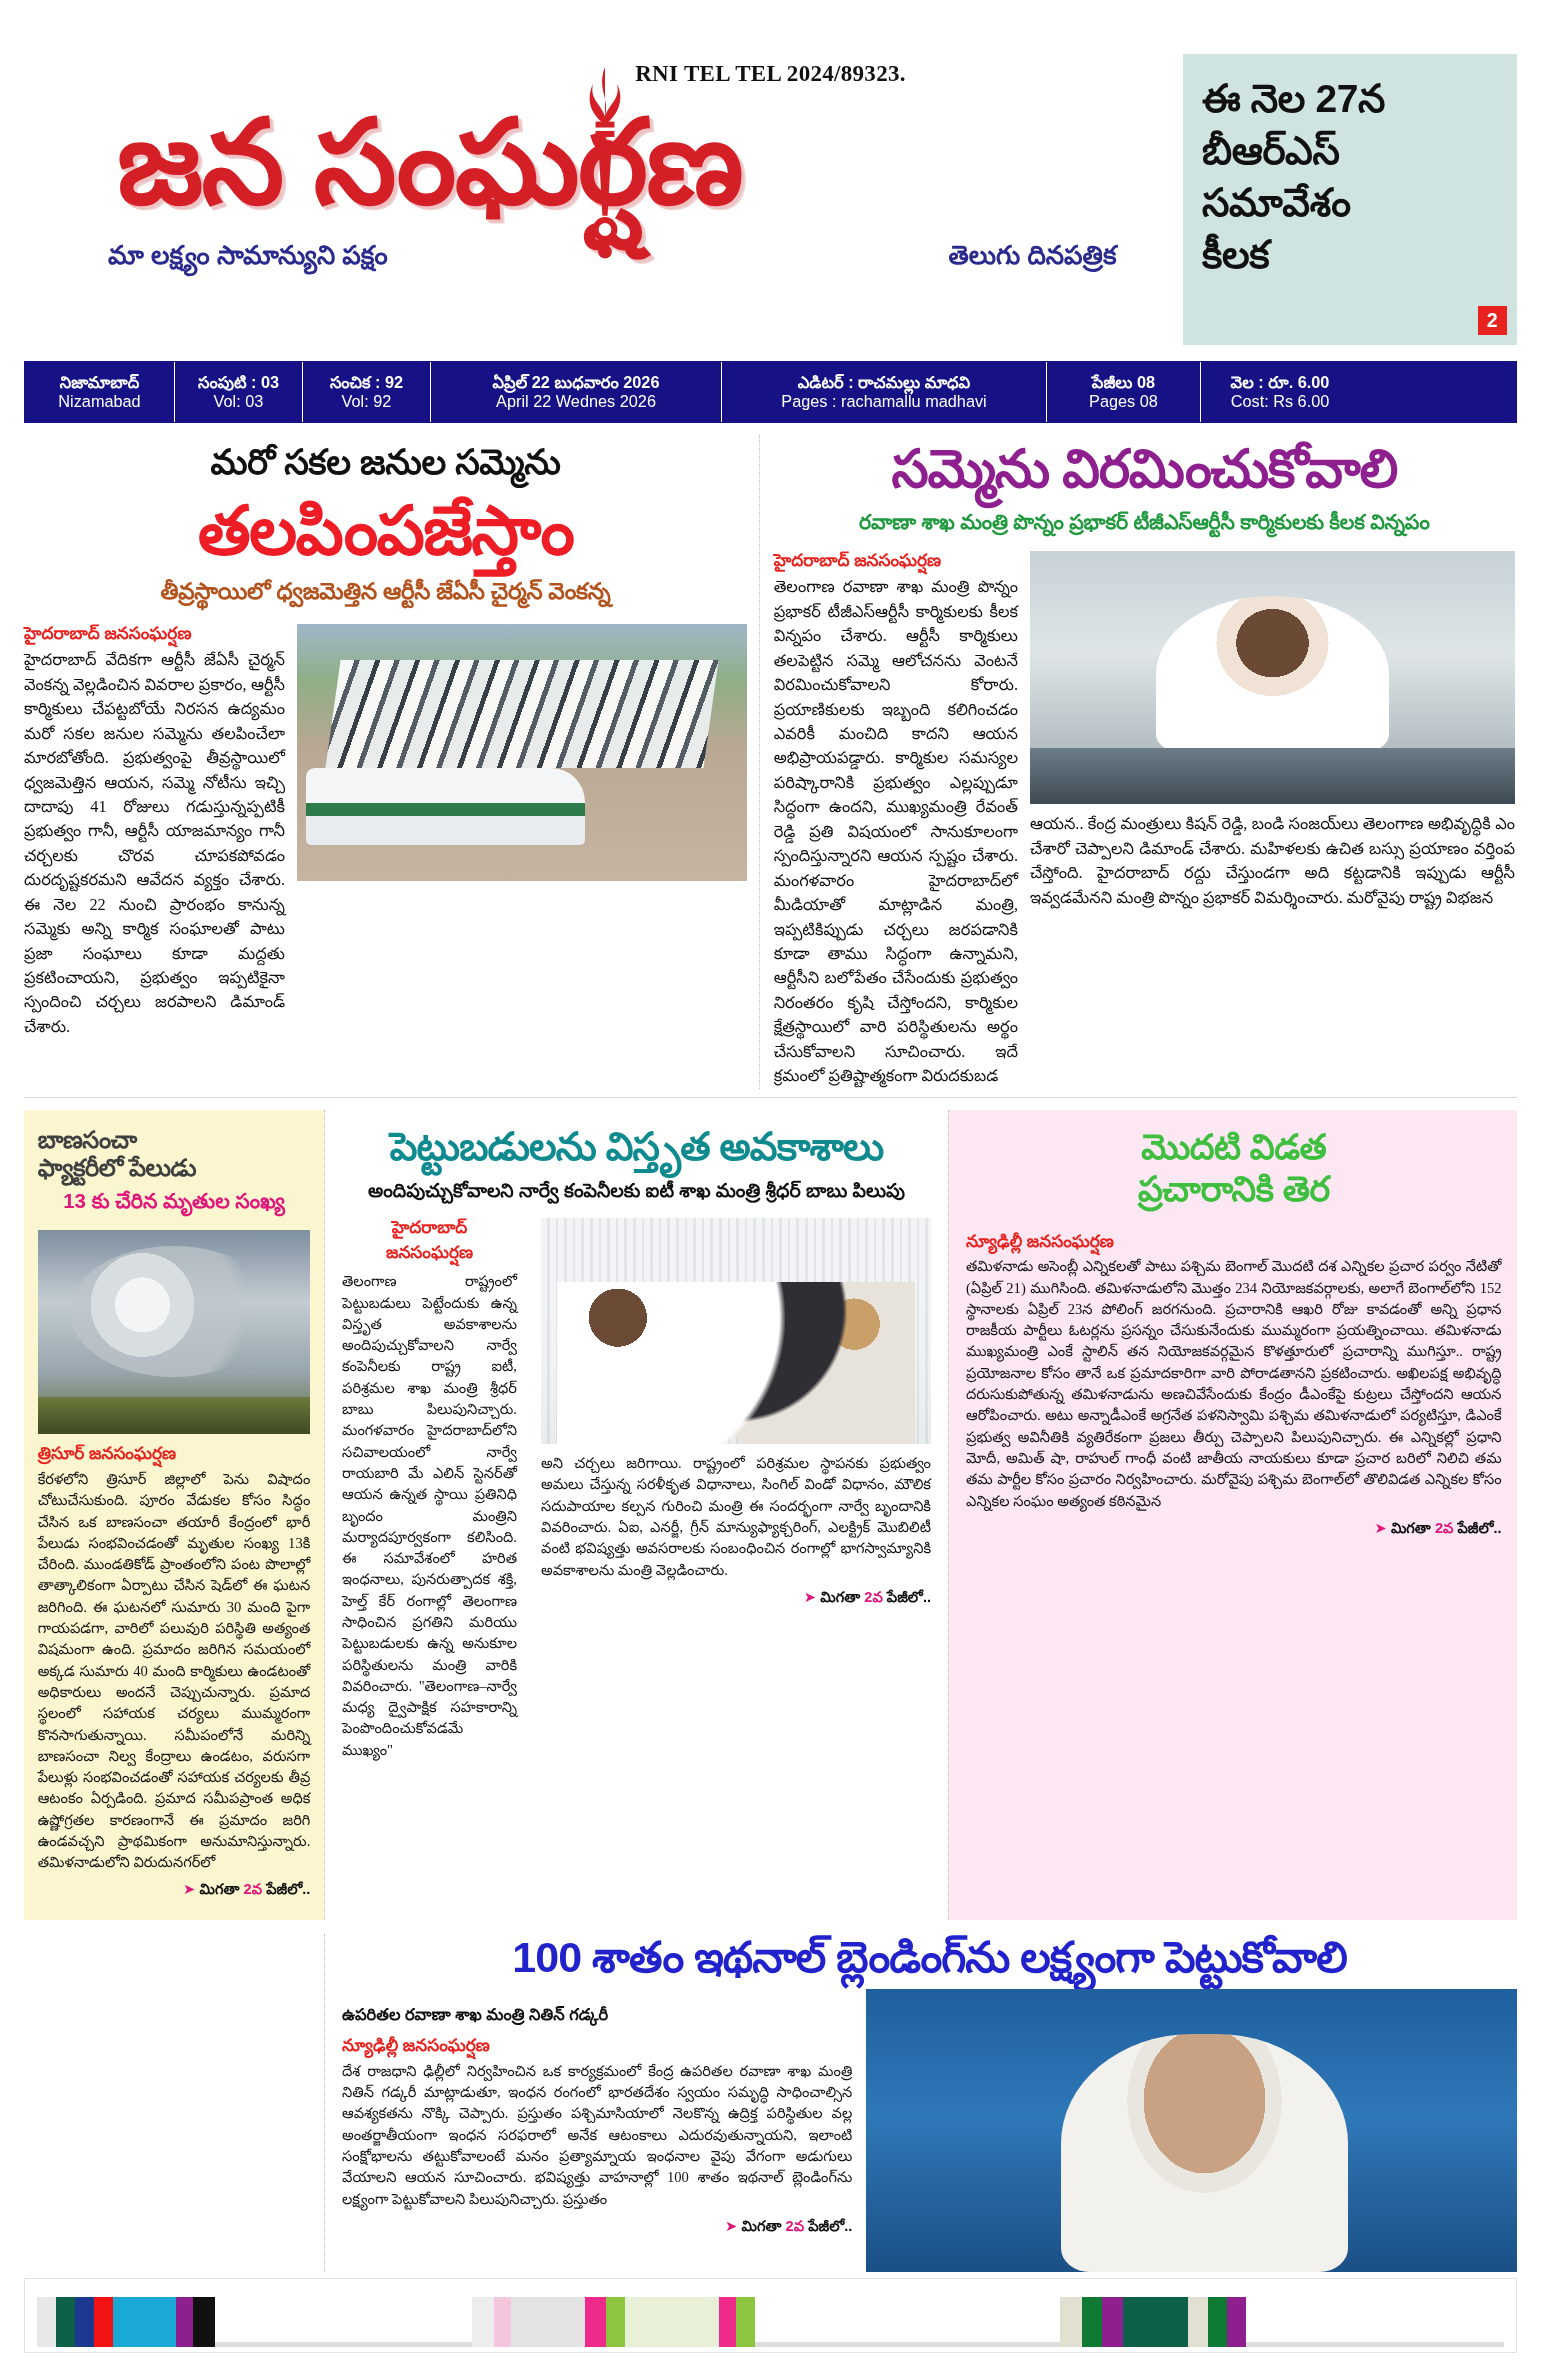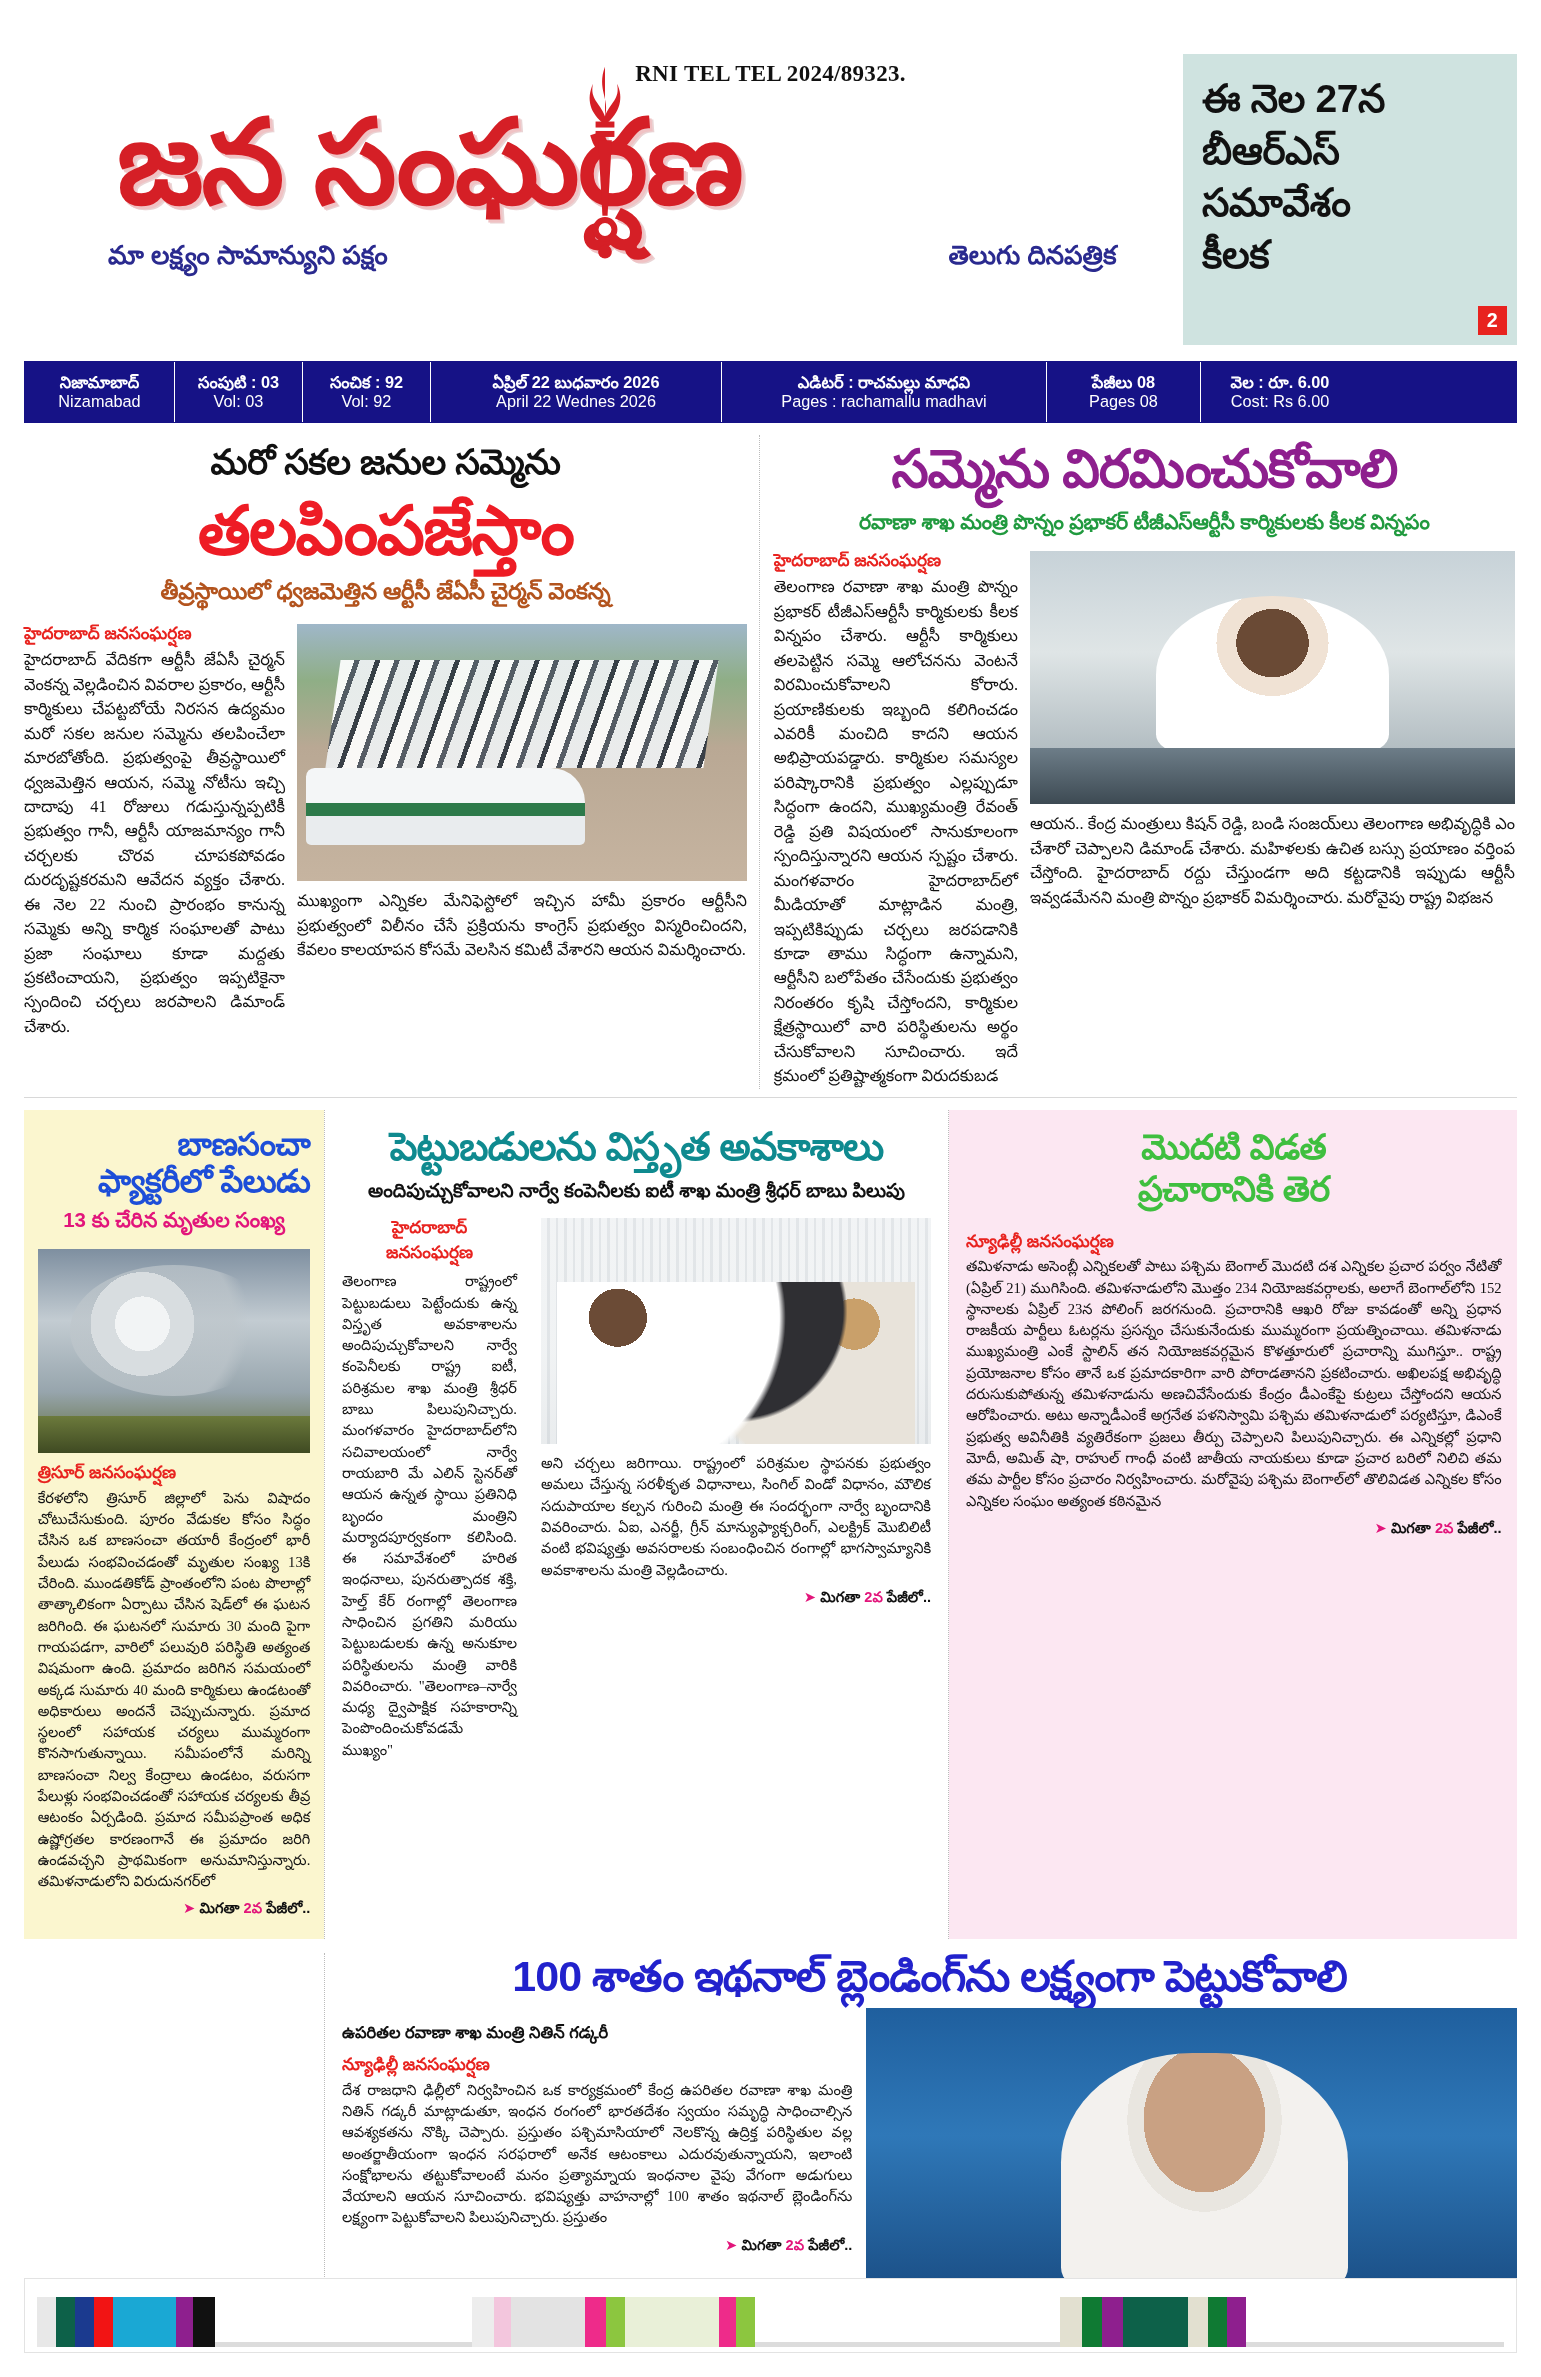--- a/index.html
+++ b/index.html
@@ -123,21 +123,21 @@
   .lead-right-cols { display: flex; gap: 12px; margin-top: 12px; }
   .lrc-text { width: 247px; }
   .lrc-media { width: 485px; }
 
   
   .band { display: flex; margin-top: 12px; gap: 0; }
   .card-yellow { width: 300px; background: #fbf6cf; padding: 15.4px 13.7px 19px 13.7px; }
   .card-white  { width: 625px; padding: 15.4px 17px 8.6px 17px; border-left: 0.9px dotted #bbb; border-right: 0.9px dotted #bbb; }
   .card-pink   { width: 568px; background: #fce7f2; padding: 15.4px 15.4px 19px 17px; }
 
-  .h-yellow1 { text-align:right; font-size: 32px; font-weight:700; color:#1d4ed8; letter-spacing:-0.5px; line-height:1.18;}
+  .h-yellow1 { text-align:left; font-size: 24px; font-weight:700; color:#404040; letter-spacing:-0.5px; line-height:1.18;}
   .h-yellow-sub { text-align:center; font-size: 20.5px; font-weight:700; color:#e2157b; margin-top: 6.8px;}
   .h-teal { text-align:center; font-size: 39px; font-weight:700; color:#0f8a8f; letter-spacing:-0.9px; line-height:1.1;}
   .h-teal-sub { text-align:center; font-size: 19px; font-weight:700; color:#111; margin-top: 12px;}
   .h-green { text-align:center; font-size: 35px; font-weight:700; color:#3fbf3f; letter-spacing:-0.5px; line-height:1.2;}
 
   .small-te { font-size: 14.6px; line-height: 1.46; text-align: justify;
     font-family: "Liberation Serif","DejaVu Serif",serif; }
 
   .mid-cols { display:flex; gap: 24px; margin-top: 12px; }
   .mid-c1 { width: 188px; }
@@ -298,21 +298,20 @@
       <div class="head-red">తలపింపజేస్తాం</div>
       <div class="sub-brown">తీవ్రస్థాయిలో  ధ్వజమెత్తిన  ఆర్టీసీ జేఏసీ చైర్మన్ వెంకన్న</div>
 
       <div class="lead-left-cols">
         <div class="llc-text">
           <div class="dateline">హైదరాబాద్ జనసంఘర్షణ</div>
           <div class="body-te">హైదరాబాద్ వేదికగా ఆర్టీసీ జేఏసీ చైర్మన్ వెంకన్న వెల్లడించిన వివరాల ప్రకారం, ఆర్టీసీ కార్మికులు చేపట్టబోయే నిరసన ఉద్యమం మరో సకల జనుల సమ్మెను తలపించేలా మారబోతోంది. ప్రభుత్వంపై తీవ్రస్థాయిలో ధ్వజమెత్తిన ఆయన, సమ్మె నోటీసు ఇచ్చి దాదాపు 41 రోజులు గడుస్తున్నప్పటికీ ప్రభుత్వం గానీ, ఆర్టీసీ యాజమాన్యం గానీ చర్చలకు చొరవ చూపకపోవడం దురదృష్టకరమని ఆవేదన వ్యక్తం చేశారు. ఈ నెల 22 నుంచి ప్రారంభం కానున్న సమ్మెకు అన్ని కార్మిక సంఘాలతో పాటు ప్రజా సంఘాలు కూడా మద్దతు ప్రకటించాయని, ప్రభుత్వం ఇప్పటికైనా స్పందించి చర్చలు జరపాలని డిమాండ్ చేశారు.</div>
         </div>
         <div class="llc-media">
           <div class="photo ph-buses" style="width:450px;height:257px;"></div>
-          <div class="body-te cap-under">ముఖ్యంగా ఎన్నికల మేనిఫెస్టోలో ఇచ్చిన హామీ ప్రకారం ఆర్టీసీని ప్రభుత్వంలో విలీనం చేసే ప్రక్రియను కాంగ్రెస్ ప్రభుత్వం విస్మరించిందని, కేవలం కాలయాపన కోసమే వెలసిన కమిటీ వేశారని ఆయన విమర్శించారు.</div>
         </div>
       </div>
     </div>
 
     <div class="lead-right">
       <div class="head-purple">సమ్మెను విరమించుకోవాలి</div>
       <div class="sub-green">రవాణా శాఖ మంత్రి పొన్నం ప్రభాకర్ టీజీఎస్ఆర్టీసీ కార్మికులకు కీలక విన్నపం</div>
 
       <div class="lead-right-cols">
         <div class="lrc-text">

